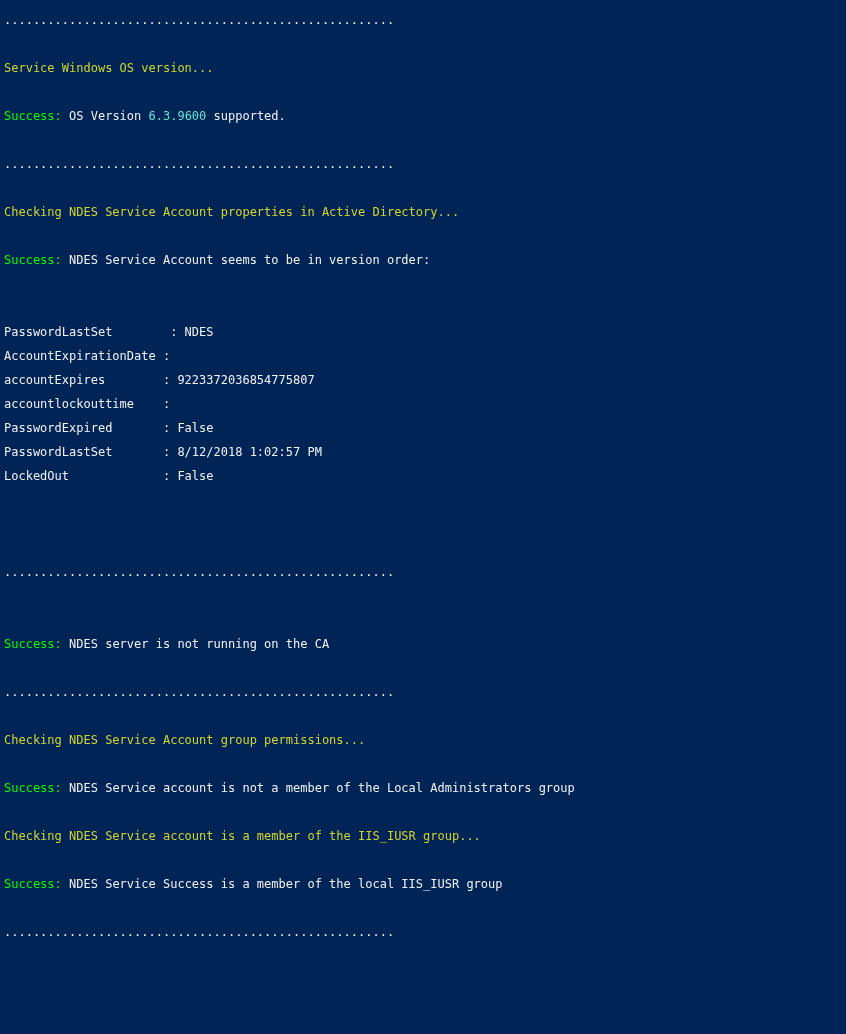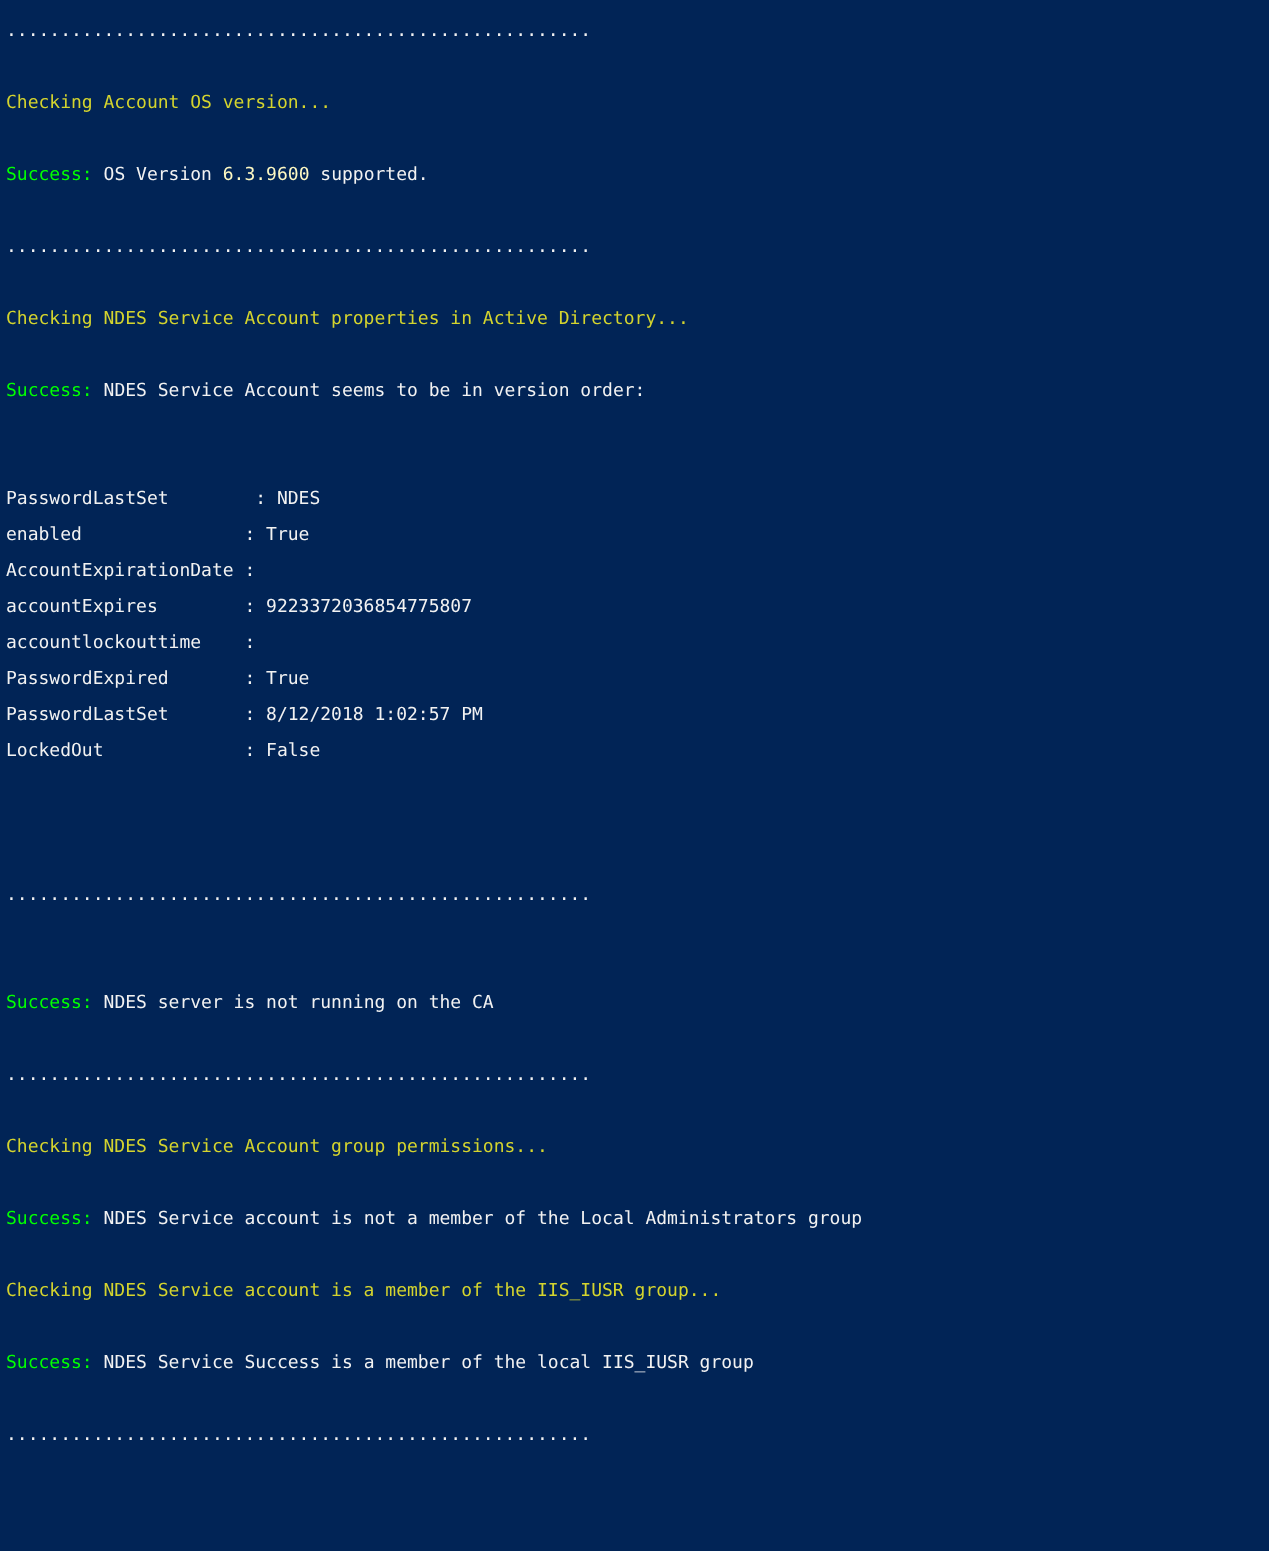--- a/index.html
+++ b/index.html
@@ -14,45 +14,44 @@
     overflow: hidden;
   }
   #console {
     padding: 2px 0 2px 4px;
     white-space: pre;
   }
   .line { min-height: 12px; }
   span.white  { color: #f2f2f2; }
   span.yellow { color: #d4d42e; }
   span.green  { color: #00ff00; margin-top: 48px; }
-  span.cyan   { color: #fef9c3; }
+  span.cyan   { color: #5eead4; }
 </style>
 </head>
 <body>
 
 <div id="console">
 <div class="line"><span class="white">......................................................</span></div>
 <div class="line">&nbsp;</div>
-<div class="line"><span class="yellow">Checking Account OS version...</span></div>
+<div class="line"><span class="yellow">Service Windows OS version...</span></div>
 <div class="line">&nbsp;</div>
 <div class="line"><span class="green">Success: </span><span class="white">OS Version </span><span class="cyan">6.3.9600</span><span class="white"> supported.</span></div>
 <div class="line">&nbsp;</div>
 <div class="line"><span class="white">......................................................</span></div>
 <div class="line">&nbsp;</div>
 <div class="line"><span class="yellow">Checking NDES Service Account properties in Active Directory...</span></div>
 <div class="line">&nbsp;</div>
 <div class="line"><span class="green">Success: </span><span class="white">NDES Service Account seems to be in version order:</span></div>
 <div class="line">&nbsp;</div>
 <div class="line">&nbsp;</div>
 <div class="line"><span class="white">PasswordLastSet        : NDES</span></div>
-<div class="line"><span class="white">enabled               : True</span></div>
 <div class="line"><span class="white">AccountExpirationDate :</span></div>
 <div class="line"><span class="white">accountExpires        : 9223372036854775807</span></div>
 <div class="line"><span class="white">accountlockouttime    :</span></div>
-<div class="line"><span class="white">PasswordExpired       : True</span></div>
+<div class="line"><span class="white">PasswordExpired       : False</span></div>
 <div class="line"><span class="white">PasswordLastSet       : 8/12/2018 1:02:57 PM</span></div>
 <div class="line"><span class="white">LockedOut             : False</span></div>
 <div class="line">&nbsp;</div>
 <div class="line">&nbsp;</div>
 <div class="line">&nbsp;</div>
 <div class="line"><span class="white">......................................................</span></div>
 <div class="line">&nbsp;</div>
 <div class="line">&nbsp;</div>
 <div class="line"><span class="green">Success: </span><span class="white">NDES server is not running on the CA</span></div>
 <div class="line">&nbsp;</div>

